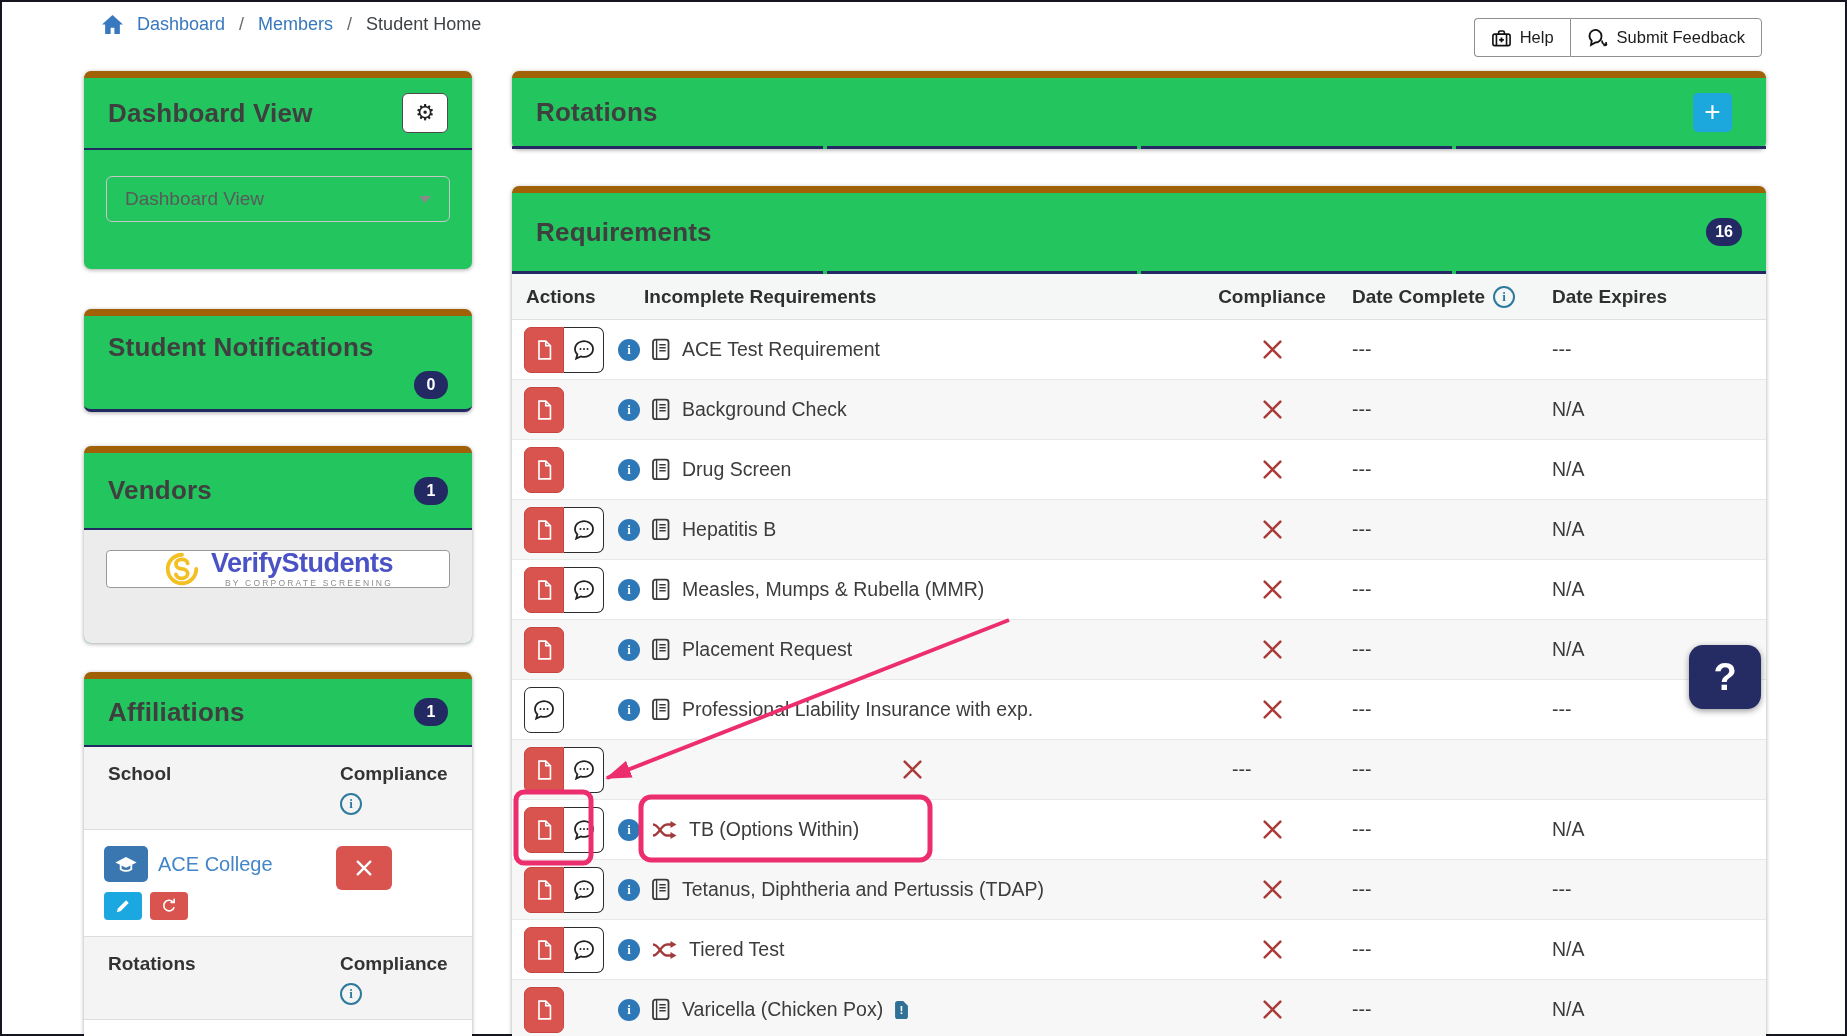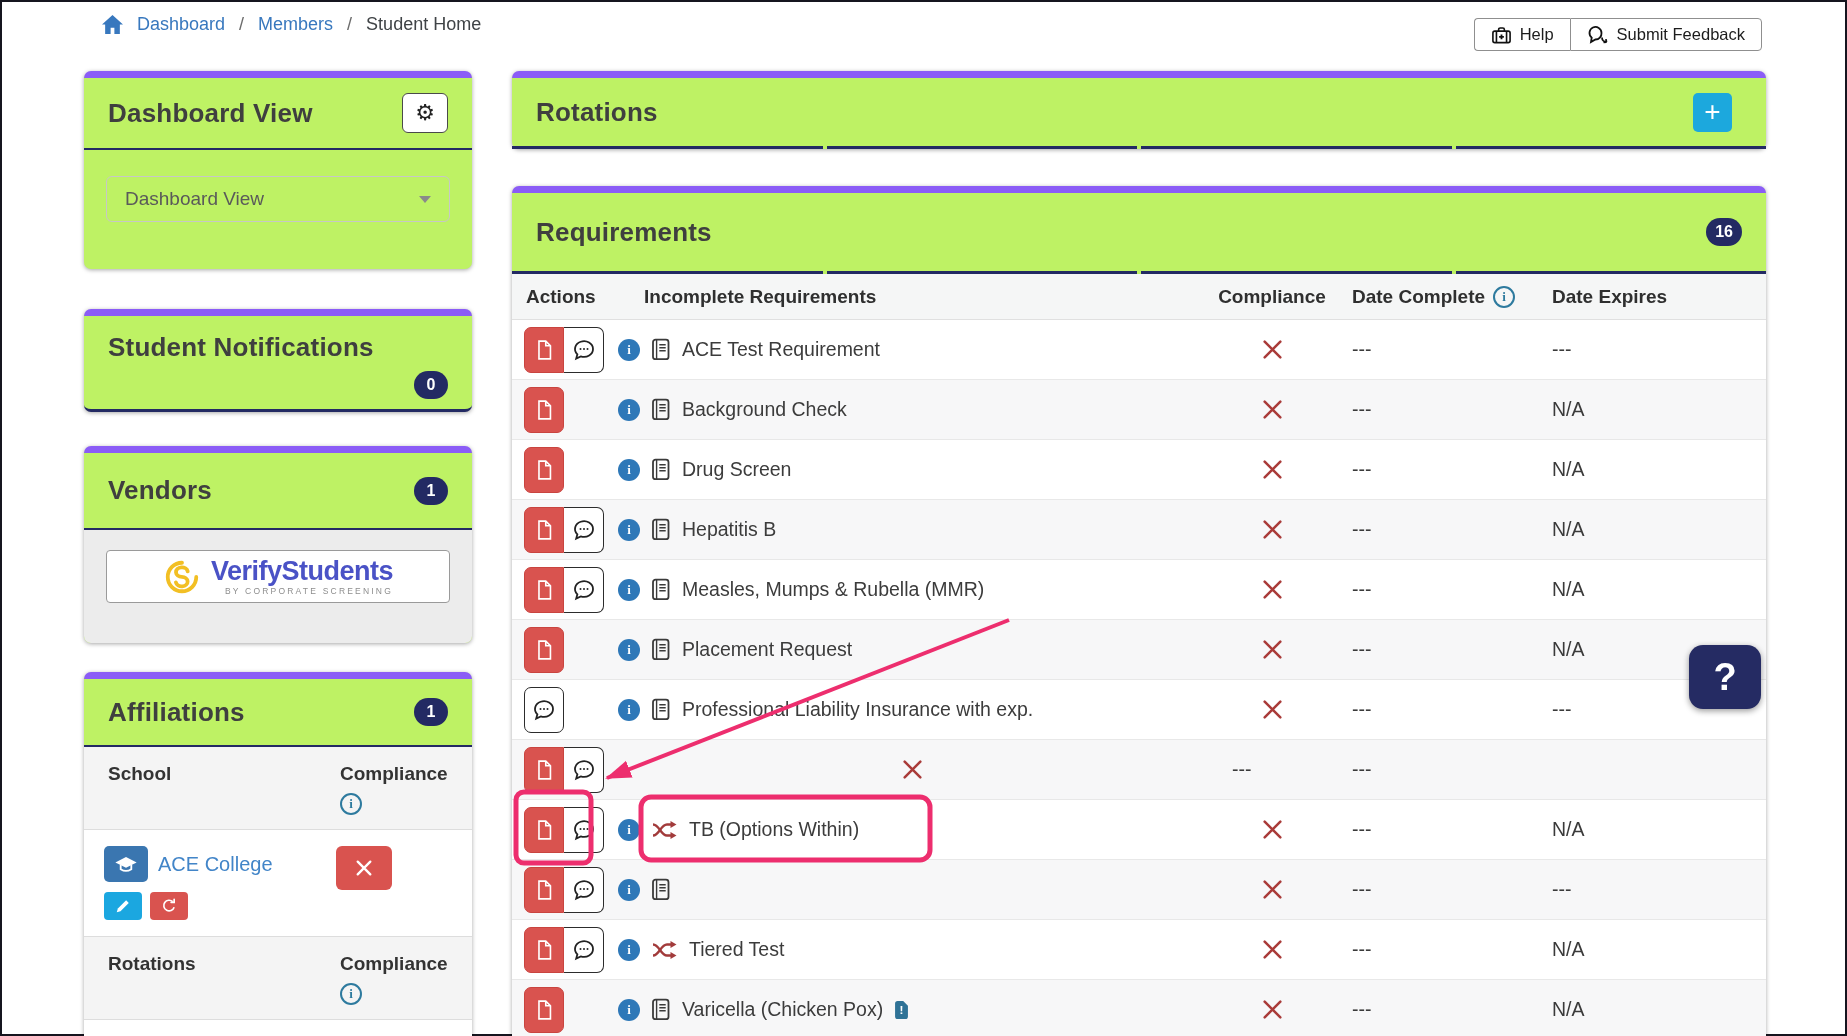--- a/index.html
+++ b/index.html
@@ -6,26 +6,26 @@
   html,body { width:1847px; height:1036px; }
   body { font-family:"Liberation Sans","DejaVu Sans",sans-serif; background:#ffffff; overflow:hidden; }
   .page { position:relative; width:1847px; height:1036px; background:#fff; box-shadow: inset 0 0 0 2px #15151f; overflow:hidden; }
 
   
   .breadcrumb { position:absolute; left:102px; top:14px; display:flex; align-items:center; gap:14px; font-size:18px; }
   .crumb-link { color:#3878be; cursor:pointer; }
   .crumb-sep { color:#6b6b6b; }
   .crumb-current { color:#3f4346; }
   .topbar-group { position:absolute; right:85px; top:18px; display:flex; }
-  .topbar-btn { height:33px; display:flex; align-items:center; gap:8px; padding:0 16px; background:#fff; border:1px solid #8f8f8f; font-size:16.5px; color:#1c1c1c; cursor:pointer; }
+  .topbar-btn { height:39px; display:flex; align-items:center; gap:8px; padding:0 16px; background:#fff; border:1px solid #8f8f8f; font-size:16.5px; color:#1c1c1c; cursor:pointer; }
   .topbar-btn:first-child { border-radius:4px 0 0 4px; border-right:none; }
   .topbar-btn:last-child { border-radius:0 4px 4px 0; }
 
   
-  .card { position:relative; background:#bef264; border-radius:7px; box-shadow:0 1px 4px rgba(0,0,0,.35); border-top:7px solid #8b5cf6; }
+  .card { position:relative; background:#22c55e; border-radius:7px; box-shadow:0 1px 4px rgba(0,0,0,.35); border-top:7px solid #a16207; }
   .card-head { display:flex; align-items:center; justify-content:space-between; padding:0 24px; }
   .card-title { font-size:26px; font-weight:700; color:#3f3f3f; letter-spacing:.2px; }
   .navy-divider { height:2px; background:#232a63; }
   .count-badge { background:#232a63; color:#fff; font-weight:700; font-size:16px; min-width:34px; height:28px; border-radius:14px; display:flex; align-items:center; justify-content:center; padding:0 9px; }
 
   .left-col { position:absolute; left:84px; top:71px; width:388px; }
   .main-col { position:absolute; left:512px; top:71px; width:1254px; }
 
   
   .card-dashview { height:198px; margin-bottom:40px; }
@@ -36,21 +36,21 @@
   .select-caret { width:0; height:0; border-left:6px solid transparent; border-right:6px solid transparent; border-top:7px solid #8a8a8a; }
 
   
   .card-notif { height:103px; margin-bottom:34px; border-bottom:3px solid #232a63; padding:16px 24px 0; }
   .card-notif .badge-row { display:flex; justify-content:flex-end; margin-top:8px; }
 
   
   .card-vendors { height:197px; margin-bottom:29px; overflow:hidden; border-radius:7px; }
   .card-vendors .card-head { height:75px; }
   .vendors-body { background:#ececec; height:115px; border-top:2px solid #232a63; padding:20px 22px; }
-  .vendor-logo-box { background:#fff; border:1px solid #9a9a9a; border-radius:4px; height:53px; display:flex; align-items:center; justify-content:center; gap:10px; cursor:pointer; }
+  .vendor-logo-box { background:#fff; border:1px solid #9a9a9a; border-radius:4px; height:38px; display:flex; align-items:center; justify-content:center; gap:10px; cursor:pointer; }
   .vendor-wordmark { display:flex; flex-direction:column; align-items:flex-end; line-height:1; }
   .vendor-name { font-size:27px; font-weight:700; color:#4a52c6; letter-spacing:-.5px; }
   .vendor-tag { font-size:8.5px; letter-spacing:2.2px; color:#8d8d8d; margin-top:2px; }
 
   
   .card-affil { height:400px; overflow:hidden; }
   .card-affil .card-head { height:66px; }
   .affil-table { border-top:2px solid #232a63; font-size:19px; }
   .affil-hrow { background:#f4f4f4; padding:16px 24px 14px; display:grid; grid-template-columns:232px 1fr; border-bottom:1px solid #ddd; }
   .affil-hcell { font-weight:700; color:#333; }
@@ -668,20 +668,21 @@
             </div>
             <div class="cell-name">
               <span class="info-dot">i</span>
               <span style="display: flex;">
                 <svg width="20" height="23" viewBox="0 0 20 22" fill="none" stroke="#3a3a3a" stroke-width="1.8">
                   <rect x="2" y="1.2" width="15.5" height="19.5" rx="2.5"></rect>
                   <path d="M5.6 1.2 v19.5" stroke-width="1.4"></path>
                   <path d="M8.3 6.3 h6.4 M8.3 9.3 h6.4 M8.3 12.3 h6.4" stroke-width="1.5"></path>
                 </svg>
               </span>
+              <span>Tetanus, Diphtheria and Pertussis (TDAP)</span>
             </div>
             <div class="cell-comp">
               <span style="display: flex;">
                 <svg width="23" height="23" viewBox="0 0 22 22">
                   <path d="M3.5 3.5 L18.5 18.5 M18.5 3.5 L3.5 18.5" stroke="#a93b39" stroke-width="2.4" stroke-linecap="round"></path>
                 </svg>
               </span>
             </div>
             <div class="cell-complete">---</div>
             <div class="cell-expires">---</div>

